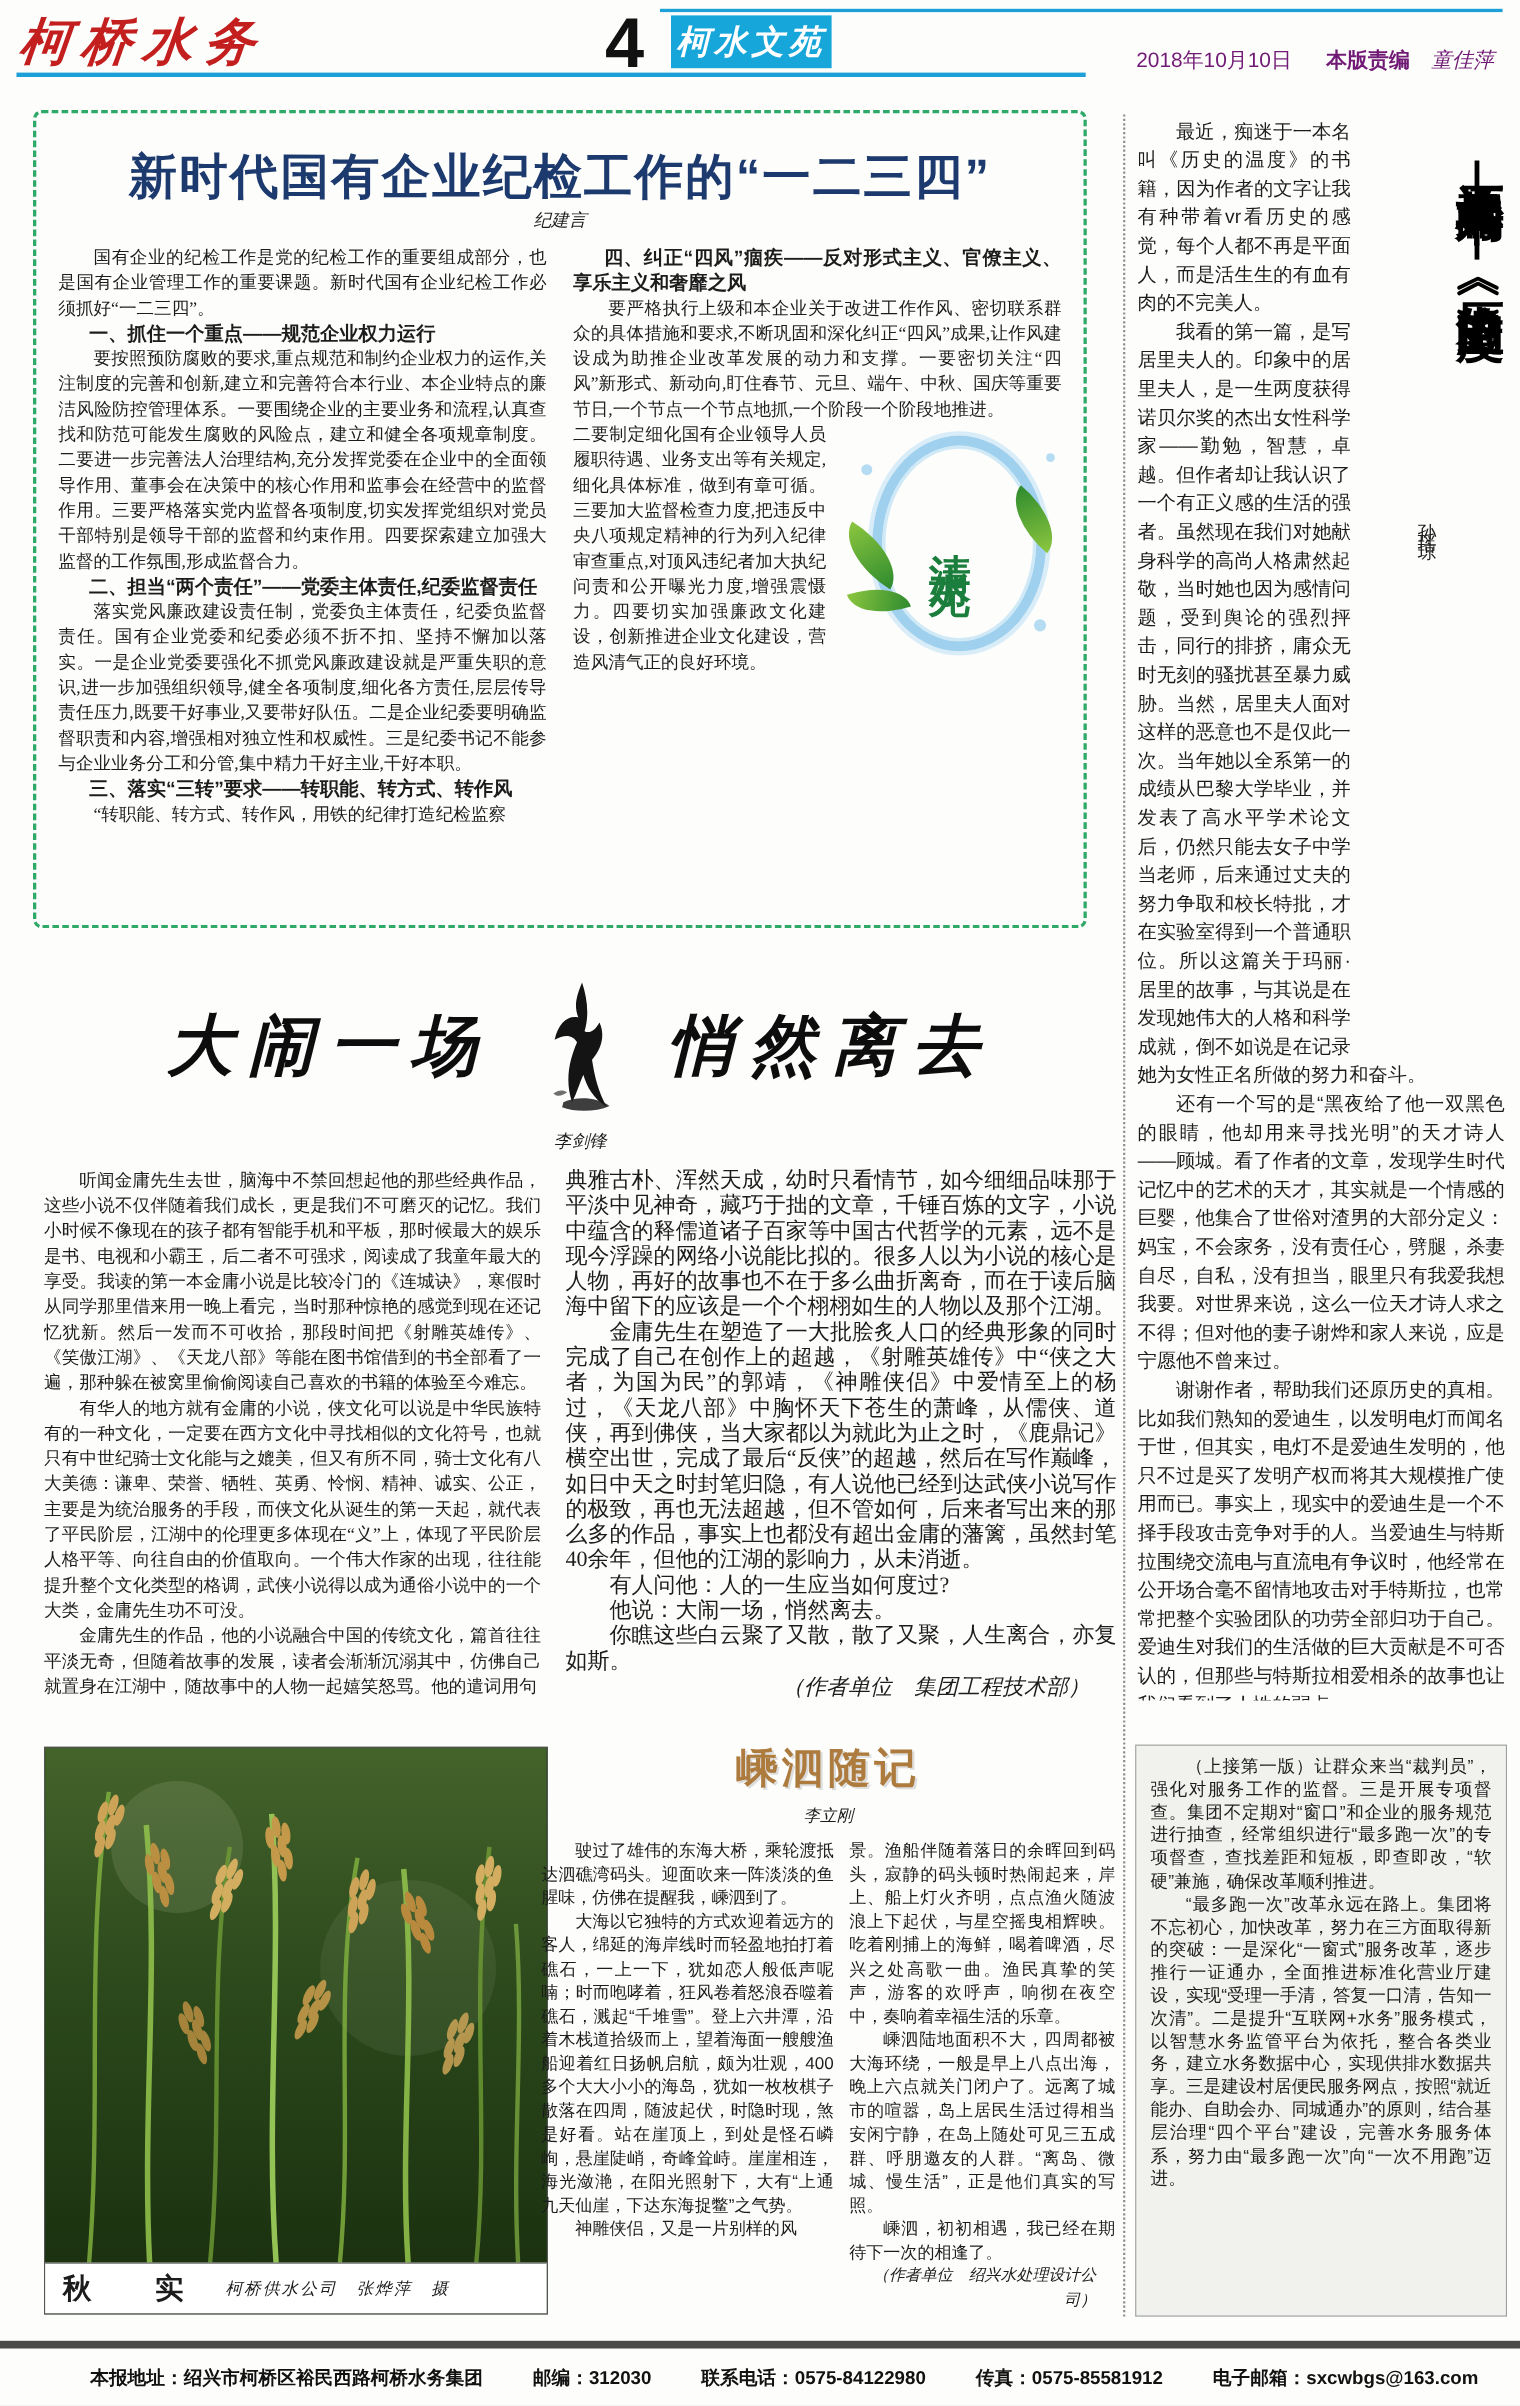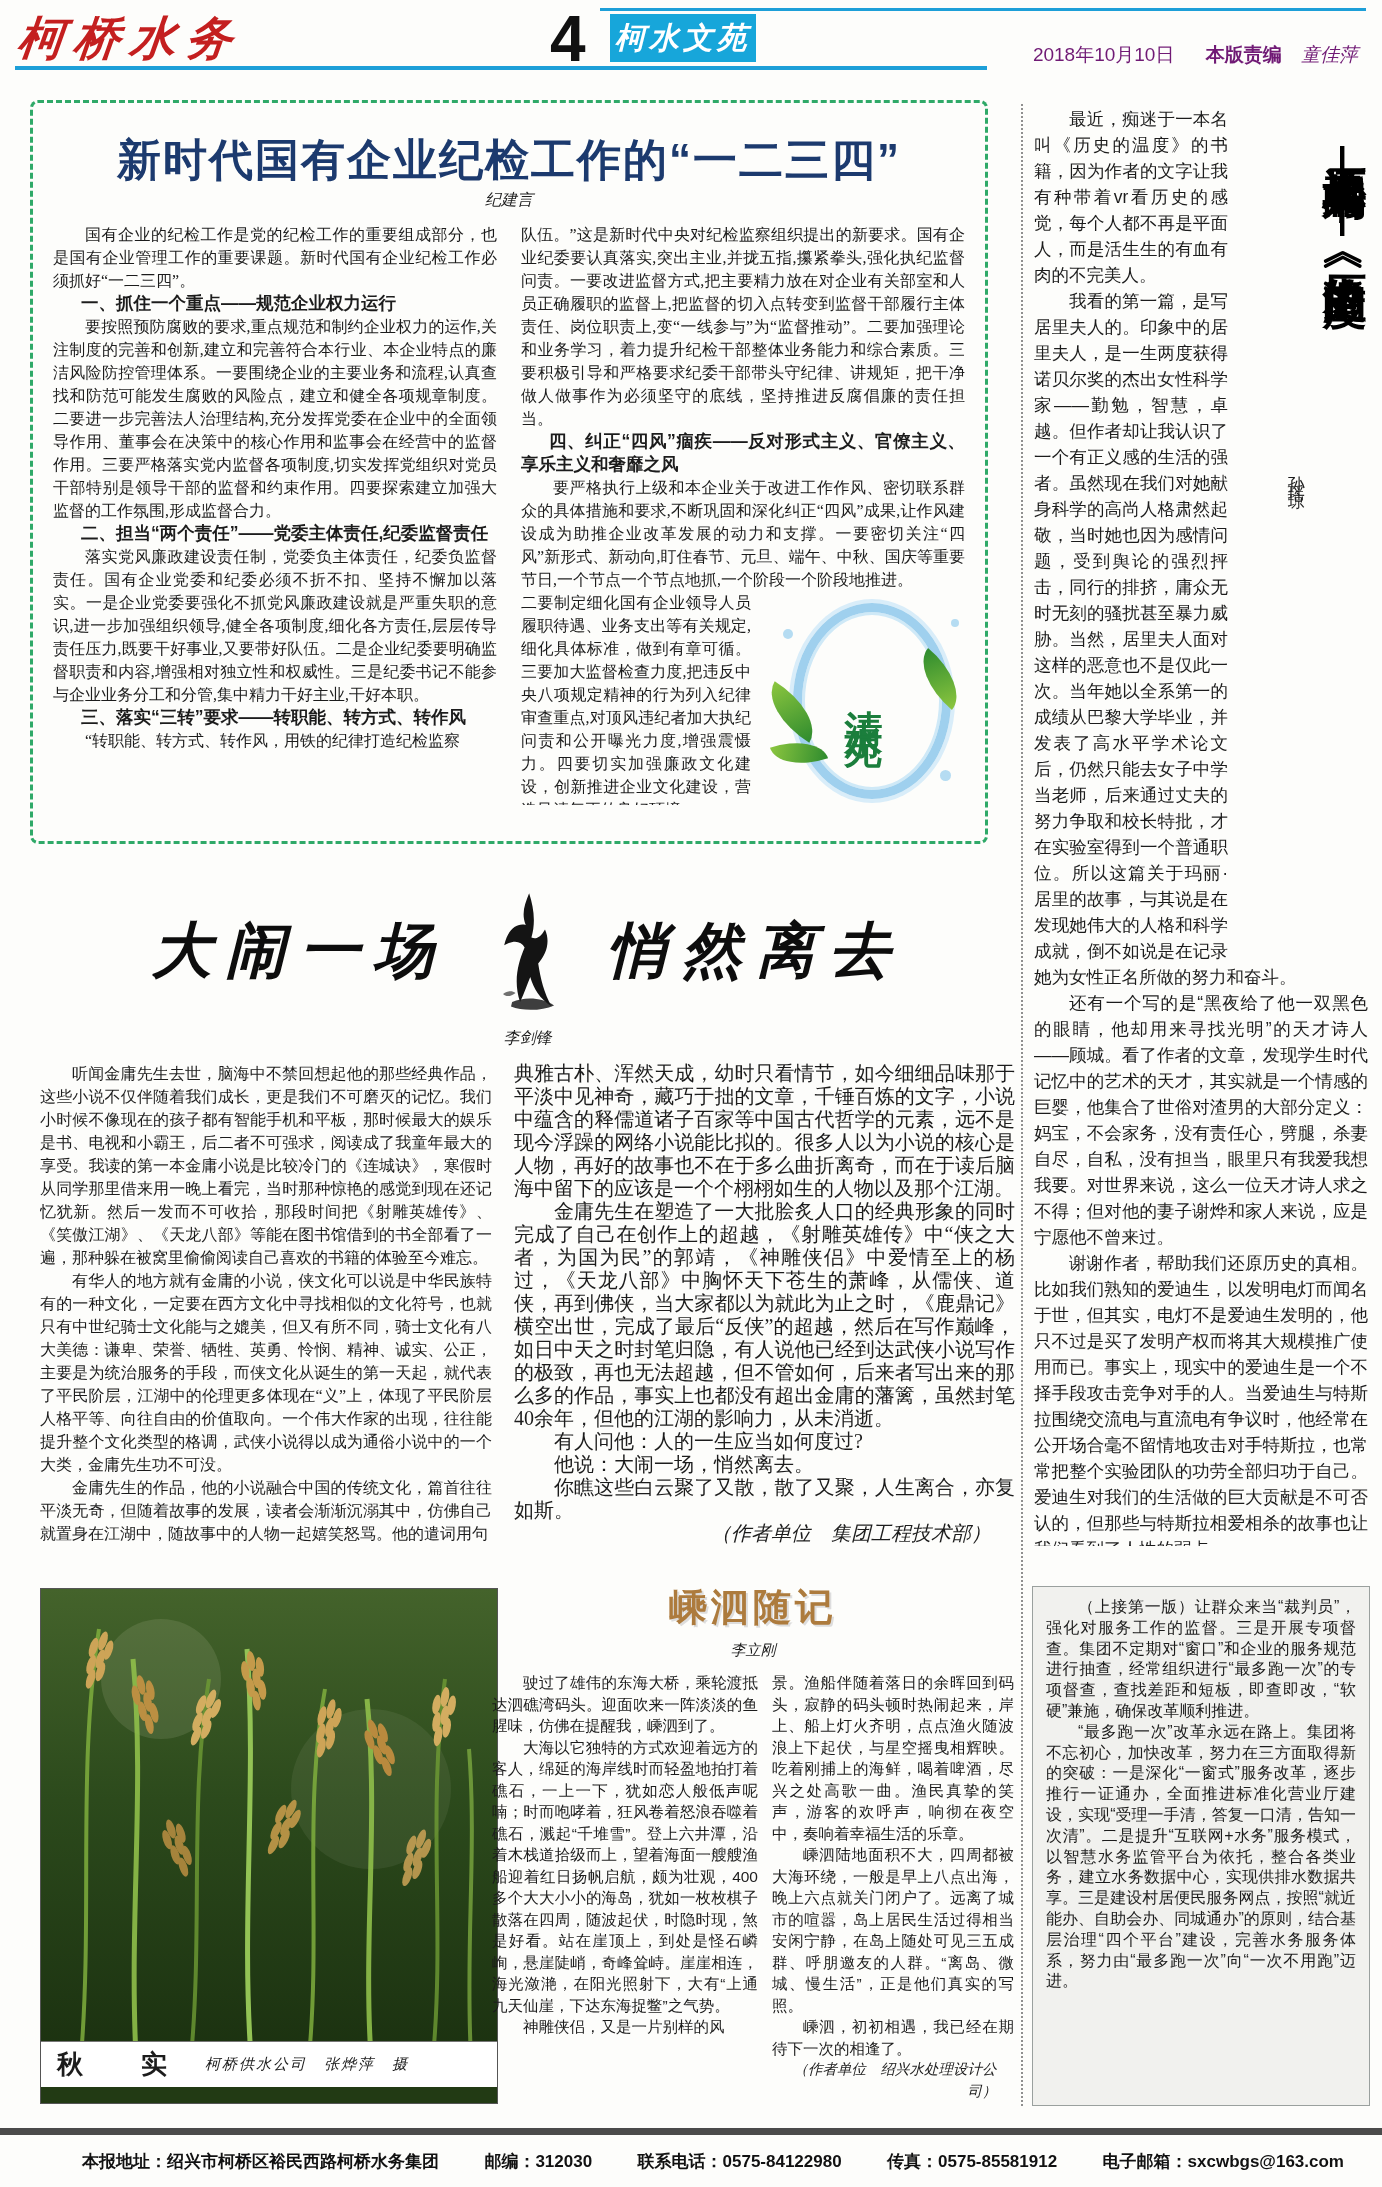--- a/index.html
+++ b/index.html
@@ -61,21 +61,21 @@
       font-family:"Liberation Sans",sans-serif;font-size:17.5px;line-height:26px;text-align:justify;}
   #a3-float{float:right;width:128px;height:806px;margin:26px 0 10px 12px;display:flex;gap:12px;justify-content:flex-end;}
   #a3-author{writing-mode:vertical-rl;font-size:17px;letter-spacing:8px;margin-top:330px;
              font-family:"DejaVu Serif",serif;}
   #a3-title{writing-mode:vertical-rl;font-size:44px;font-weight:900;line-height:1.05;color:#000;
             font-family:"Liberation Sans",sans-serif;letter-spacing:2px;}
   
   #photo{position:absolute;left:40px;top:1588px;width:458px;height:516px;border:1px solid #555;
          background:#223a14;box-sizing:border-box;}
   #photo svg{display:block;}
-  #photo-caption{position:absolute;left:0;bottom:16px;width:100%;height:46px;background:#fff;
+  #photo-caption{position:absolute;left:0;bottom:0;width:100%;height:46px;background:#fff;
                  border-top:1px solid #777;display:flex;align-items:center;box-sizing:border-box;padding-left:16px;}
   #photo-title{font-size:26px;font-weight:900;letter-spacing:16px;font-family:"Liberation Sans",sans-serif;}
   #photo-credit{font-size:15px;font-style:italic;margin-left:22px;letter-spacing:2px;}
   
   #a4{position:absolute;left:492px;top:1582px;width:522px;height:524px;overflow:hidden;}
   #a4-title{text-align:center;font-size:38px;font-weight:900;color:#ad7b3d;letter-spacing:4px;
             font-family:"Liberation Sans",sans-serif;text-shadow:2px 2px 0 #ddd;}
   #a4-author{text-align:center;font-size:15px;font-style:italic;margin-top:8px;}
   #a4-cols{display:flex;gap:14px;margin-top:12px;height:430px;overflow:hidden;
            font-family:"Liberation Sans",sans-serif;}
@@ -115,21 +115,20 @@
       <div class="a1-col abody">
           <p class="it-p">国有企业的纪检工作是党的纪检工作的重要组成部分，也是国有企业管理工作的重要课题。新时代国有企业纪检工作必须抓好“一二三四”。</p>
           <p class="it-h">一、抓住一个重点——规范企业权力运行</p>
           <p class="it-p">要按照预防腐败的要求,重点规范和制约企业权力的运作,关注制度的完善和创新,建立和完善符合本行业、本企业特点的廉洁风险防控管理体系。一要围绕企业的主要业务和流程,认真查找和防范可能发生腐败的风险点，建立和健全各项规章制度。二要进一步完善法人治理结构,充分发挥党委在企业中的全面领导作用、董事会在决策中的核心作用和监事会在经营中的监督作用。三要严格落实党内监督各项制度,切实发挥党组织对党员干部特别是领导干部的监督和约束作用。四要探索建立加强大监督的工作氛围,形成监督合力。</p>
           <p class="it-h">二、担当“两个责任”——党委主体责任,纪委监督责任</p>
           <p class="it-p">落实党风廉政建设责任制，党委负主体责任，纪委负监督责任。国有企业党委和纪委必须不折不扣、坚持不懈加以落实。一是企业党委要强化不抓党风廉政建设就是严重失职的意识,进一步加强组织领导,健全各项制度,细化各方责任,层层传导责任压力,既要干好事业,又要带好队伍。二是企业纪委要明确监督职责和内容,增强相对独立性和权威性。三是纪委书记不能参与企业业务分工和分管,集中精力干好主业,干好本职。</p>
           <p class="it-h">三、落实“三转”要求——转职能、转方式、转作风</p>
           <p class="it-p">“转职能、转方式、转作风，用铁的纪律打造纪检监察</p>
         </div>
       <div class="a1-col abody">
-          <p class="it-pc">队伍。”这是新时代中央对纪检监察组织提出的新要求。国有企业纪委要认真落实,突出主业,并拢五指,攥紧拳头,强化执纪监督问责。一要改进监督方式,把主要精力放在对企业有关部室和人员正确履职的监督上,把监督的切入点转变到监督干部履行主体责任、岗位职责上,变“一线参与”为“监督推动”。二要加强理论和业务学习，着力提升纪检干部整体业务能力和综合素质。三要积极引导和严格要求纪委干部带头守纪律、讲规矩，把干净做人做事作为必须坚守的底线，坚持推进反腐倡廉的责任担当。</p>
           <p class="it-h">四、纠正“四风”痼疾——反对形式主义、官僚主义、享乐主义和奢靡之风</p>
           <p class="it-p">要严格执行上级和本企业关于改进工作作风、密切联系群众的具体措施和要求,不断巩固和深化纠正“四风”成果,让作风建设成为助推企业改革发展的动力和支撑。一要密切关注“四风”新形式、新动向,盯住春节、元旦、端午、中秋、国庆等重要节日,一个节点一个节点地抓,一个阶段一个阶段地推进。</p>
           <div class="qsy">
             <div class="qsy-ring"></div>
             <div class="qsy-dot" style="left:20px;top:30px;width:10px;height:10px"></div>
             <div class="qsy-dot" style="right:6px;top:20px;width:8px;height:8px"></div>
             <div class="qsy-dot" style="right:14px;bottom:10px;width:11px;height:11px"></div>
             <div class="qsy-leaf qsy-l1"></div>
             <div class="qsy-leaf qsy-l2"></div>
             <div class="qsy-leaf qsy-l3"></div>

